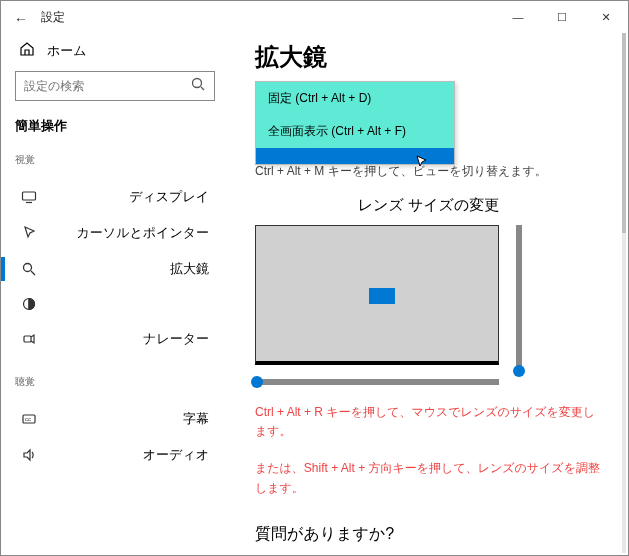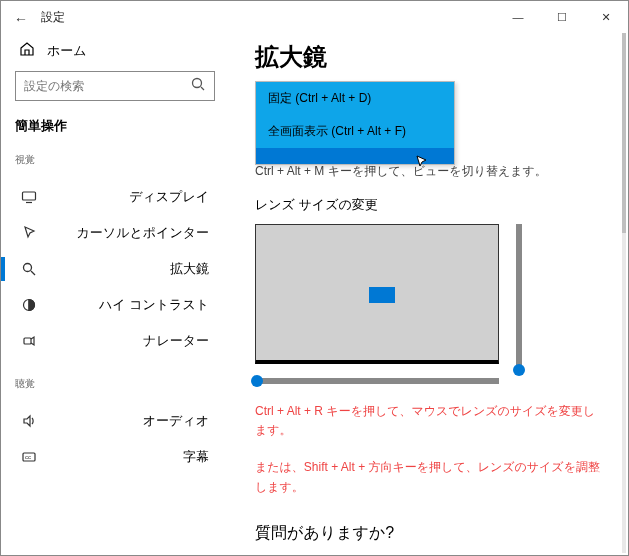--- a/index.html
+++ b/index.html
@@ -17,26 +17,26 @@
 .search { display: flex; align-items: center; border: 1px solid #888; height: 30px; padding: 9px 8px; margin-bottom: 16px; }
 .search input { border: none; outline: none; flex: 1; font-size: 12px; background: transparent; }
 .search .sicon { color: #555; }
 .section-title { font-size: 13px; font-weight: 600; margin-bottom: 14px; }
 .cat { font-size: 10px; color: #666; margin: 18px 0 12px; }
 .nav-item { display: flex; align-items: center; gap: 14px; padding: 9px 6px; font-size: 13px; cursor: default; position: relative; justify-content: space-between; }
 .nav-item.active::before { content: ""; position: absolute; left: -14px; top: 6px; bottom: 6px; width: 4px; background: #0078d4; }
 .nav-item .icon { width: 16px; height: 16px; color: #333; display: flex; align-items: center; justify-content: center; }
 .content { flex: 1; padding: 8px 26px 0 26px; overflow: hidden; position: relative; }
 .content h1 { font-size: 24px; font-weight: 600; margin-bottom: 20px; }
-.dropdown { position: absolute; left: 26px; top: 48px; width: 200px; border: 1px solid #bbb; background: #0ea5e9; box-shadow: 2px 2px 4px rgba(0,0,0,0.15); z-index: 10; }
+.dropdown { position: absolute; left: 26px; top: 48px; width: 200px; border: 1px solid #bbb; background: #5eead4; box-shadow: 2px 2px 4px rgba(0,0,0,0.15); z-index: 10; }
 .dropdown .opt { padding: 8px 12px; font-size: 12px; }
 .dropdown .opt.hover { background: #0078d4; color: #fff; position: relative; }
 .cursor { position: absolute; right: 24px; top: 6px; font-size: 13px; pointer-events: none; }
 .hint { font-size: 12px; color: #444; margin-top: 90px; }
-.subhead { font-size: 13px; margin-top: 16px; margin-bottom: 10px; }
+.subhead { font-size: 15px; margin-top: 16px; margin-bottom: 10px; text-align: center; }
 .preview-wrap { position: relative; width: 256px; }
 .preview { width: 244px; height: 140px; border: 1px solid #333; border-bottom: 4px solid #000; background: #d0d0d0; position: relative; }
 .preview .lens { position: absolute; left: 113px; top: 62px; width: 26px; height: 16px; background: #0078d4; }
 .slider-v { position: absolute; right: -11px; top: 0; width: 6px; height: 148px; background: #888; }
 .slider-v .thumb { position: absolute; bottom: -4px; left: -3px; width: 12px; height: 12px; border-radius: 50%; background: #0078d4; }
 .slider-h { position: relative; margin-top: 14px; width: 244px; height: 6px; background: #888; }
 .slider-h .thumb { position: absolute; left: -4px; top: -3px; width: 12px; height: 12px; border-radius: 50%; background: #0078d4; }
 .body-text { font-size: 12px; color: #ef4444; margin-top: 18px; line-height: 1.6; }
 .qhead { font-size: 16px; font-weight: 400; margin-top: 26px; }
 .scrollbar { position: absolute; right: 2px; top: 32px; bottom: 2px; width: 4px; background: #e8e8e8; }
@@ -107,51 +107,50 @@
       <span>拡大鏡</span>
     </div>
     <div class="nav-item">
       <span class="icon">
           <svg viewBox="0 0 16 16" fill="none" stroke="currentColor" stroke-width="1.2">
             <circle cx="8" cy="8" r="5.5"></circle>
             <path d="M8 2.5v11"></path>
             <path d="M8 2.5a5.5 5.5 0 010 11z" fill="currentColor"></path>
           </svg>
         </span>
-      <span>ハイ コントラスト</span>
     </div>
     <div class="nav-item">
       <span class="icon">
           <svg viewBox="0 0 16 16" fill="none" stroke="currentColor" stroke-width="1.2">
             <rect x="3" y="5" width="7" height="6" rx="1"></rect>
             <path d="M10 6l3-2v8l-3-2"></path>
           </svg>
         </span>
       <span>ナレーター</span>
     </div>
 
     <div class="cat">聴覚</div>
 
     <div class="nav-item">
       <span class="icon">
           <svg viewBox="0 0 16 16" fill="none" stroke="currentColor" stroke-width="1.2">
+            <rect x="2" y="4" width="12" height="8" rx="1"></rect>
+            <text x="4" y="10" font-size="6" fill="currentColor" stroke="none">cc</text>
+          </svg>
+        </span>
+      <span>字幕</span>
+    </div>
+    <div class="nav-item">
+      <span class="icon">
+          <svg viewBox="0 0 16 16" fill="none" stroke="currentColor" stroke-width="1.2">
             <path d="M3 6v4h3l3 3V3L6 6z"></path>
             <path d="M11 5c1.5 1.5 1.5 4.5 0 6"></path>
           </svg>
         </span>
       <span>オーディオ</span>
-    </div>
-    <div class="nav-item">
-      <span class="icon">
-          <svg viewBox="0 0 16 16" fill="none" stroke="currentColor" stroke-width="1.2">
-            <rect x="2" y="4" width="12" height="8" rx="1"></rect>
-            <text x="4" y="10" font-size="6" fill="currentColor" stroke="none">cc</text>
-          </svg>
-        </span>
-      <span>字幕</span>
     </div>
   </div>
 
   <div class="content">
     <h1>拡大鏡</h1>
 
     <div class="dropdown">
       <div class="opt">固定 (Ctrl + Alt + D)</div>
       <div class="opt">全画面表示 (Ctrl + Alt + F)</div>
       <div class="opt hover">

